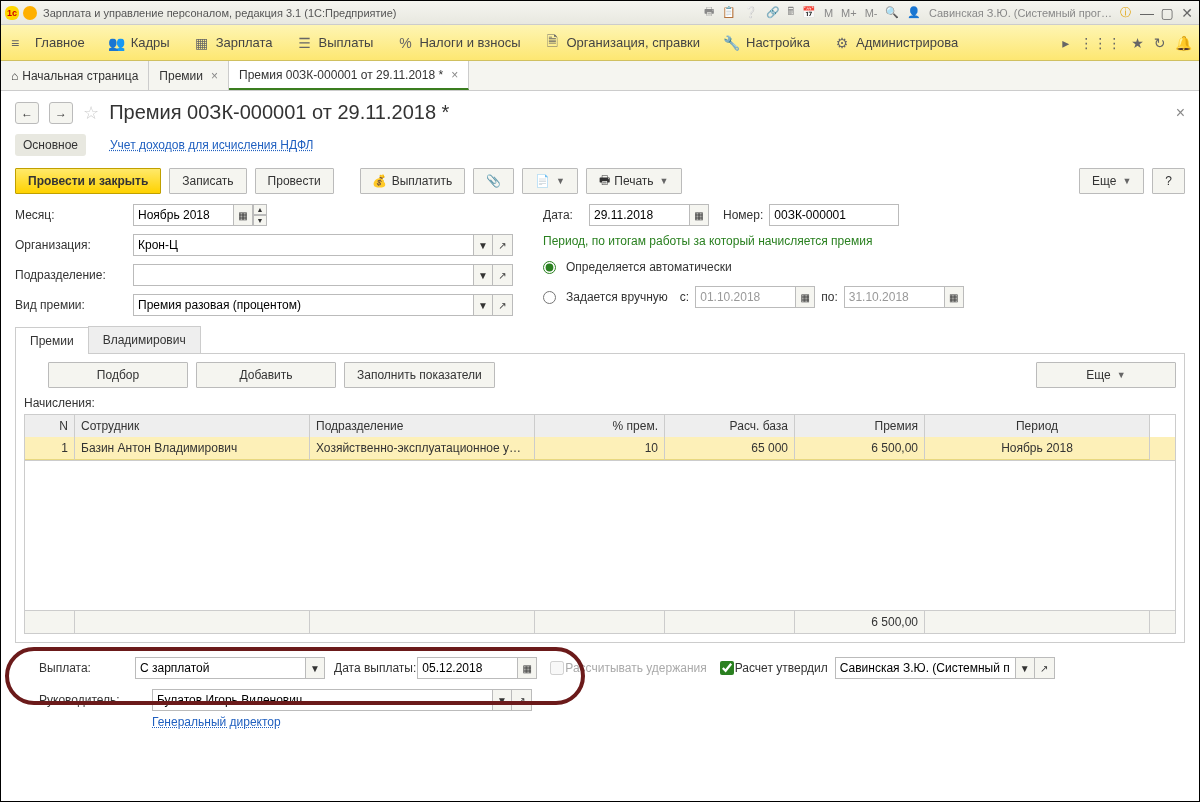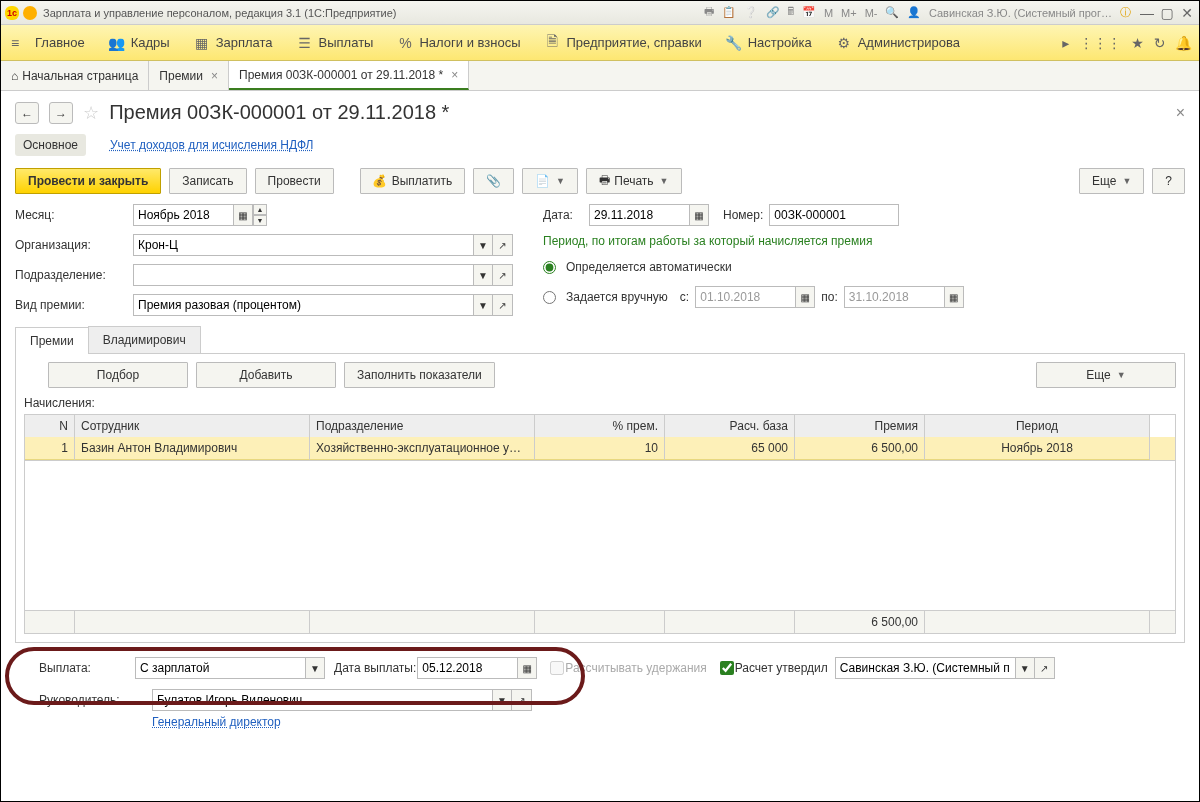--- a/index.html
+++ b/index.html
@@ -149,21 +149,21 @@
   <div class="nav-item">
       <span class="nav-icon">☰</span>
       <span>Выплаты</span>
     </div>
   <div class="nav-item">
       <span class="nav-icon">%</span>
       <span>Налоги и взносы</span>
     </div>
   <div class="nav-item">
       <span class="nav-icon">🗎</span>
-      <span>Предприятие, справки</span>
+      <span>Организация, справки</span>
     </div>
   <div class="nav-item">
       <span class="nav-icon">🔧</span>
       <span>Настройка</span>
     </div>
   <div class="nav-item">
       <span class="nav-icon">⚙</span>
       <span>Администрирова</span>
     </div>
   <div class="nav-right">

